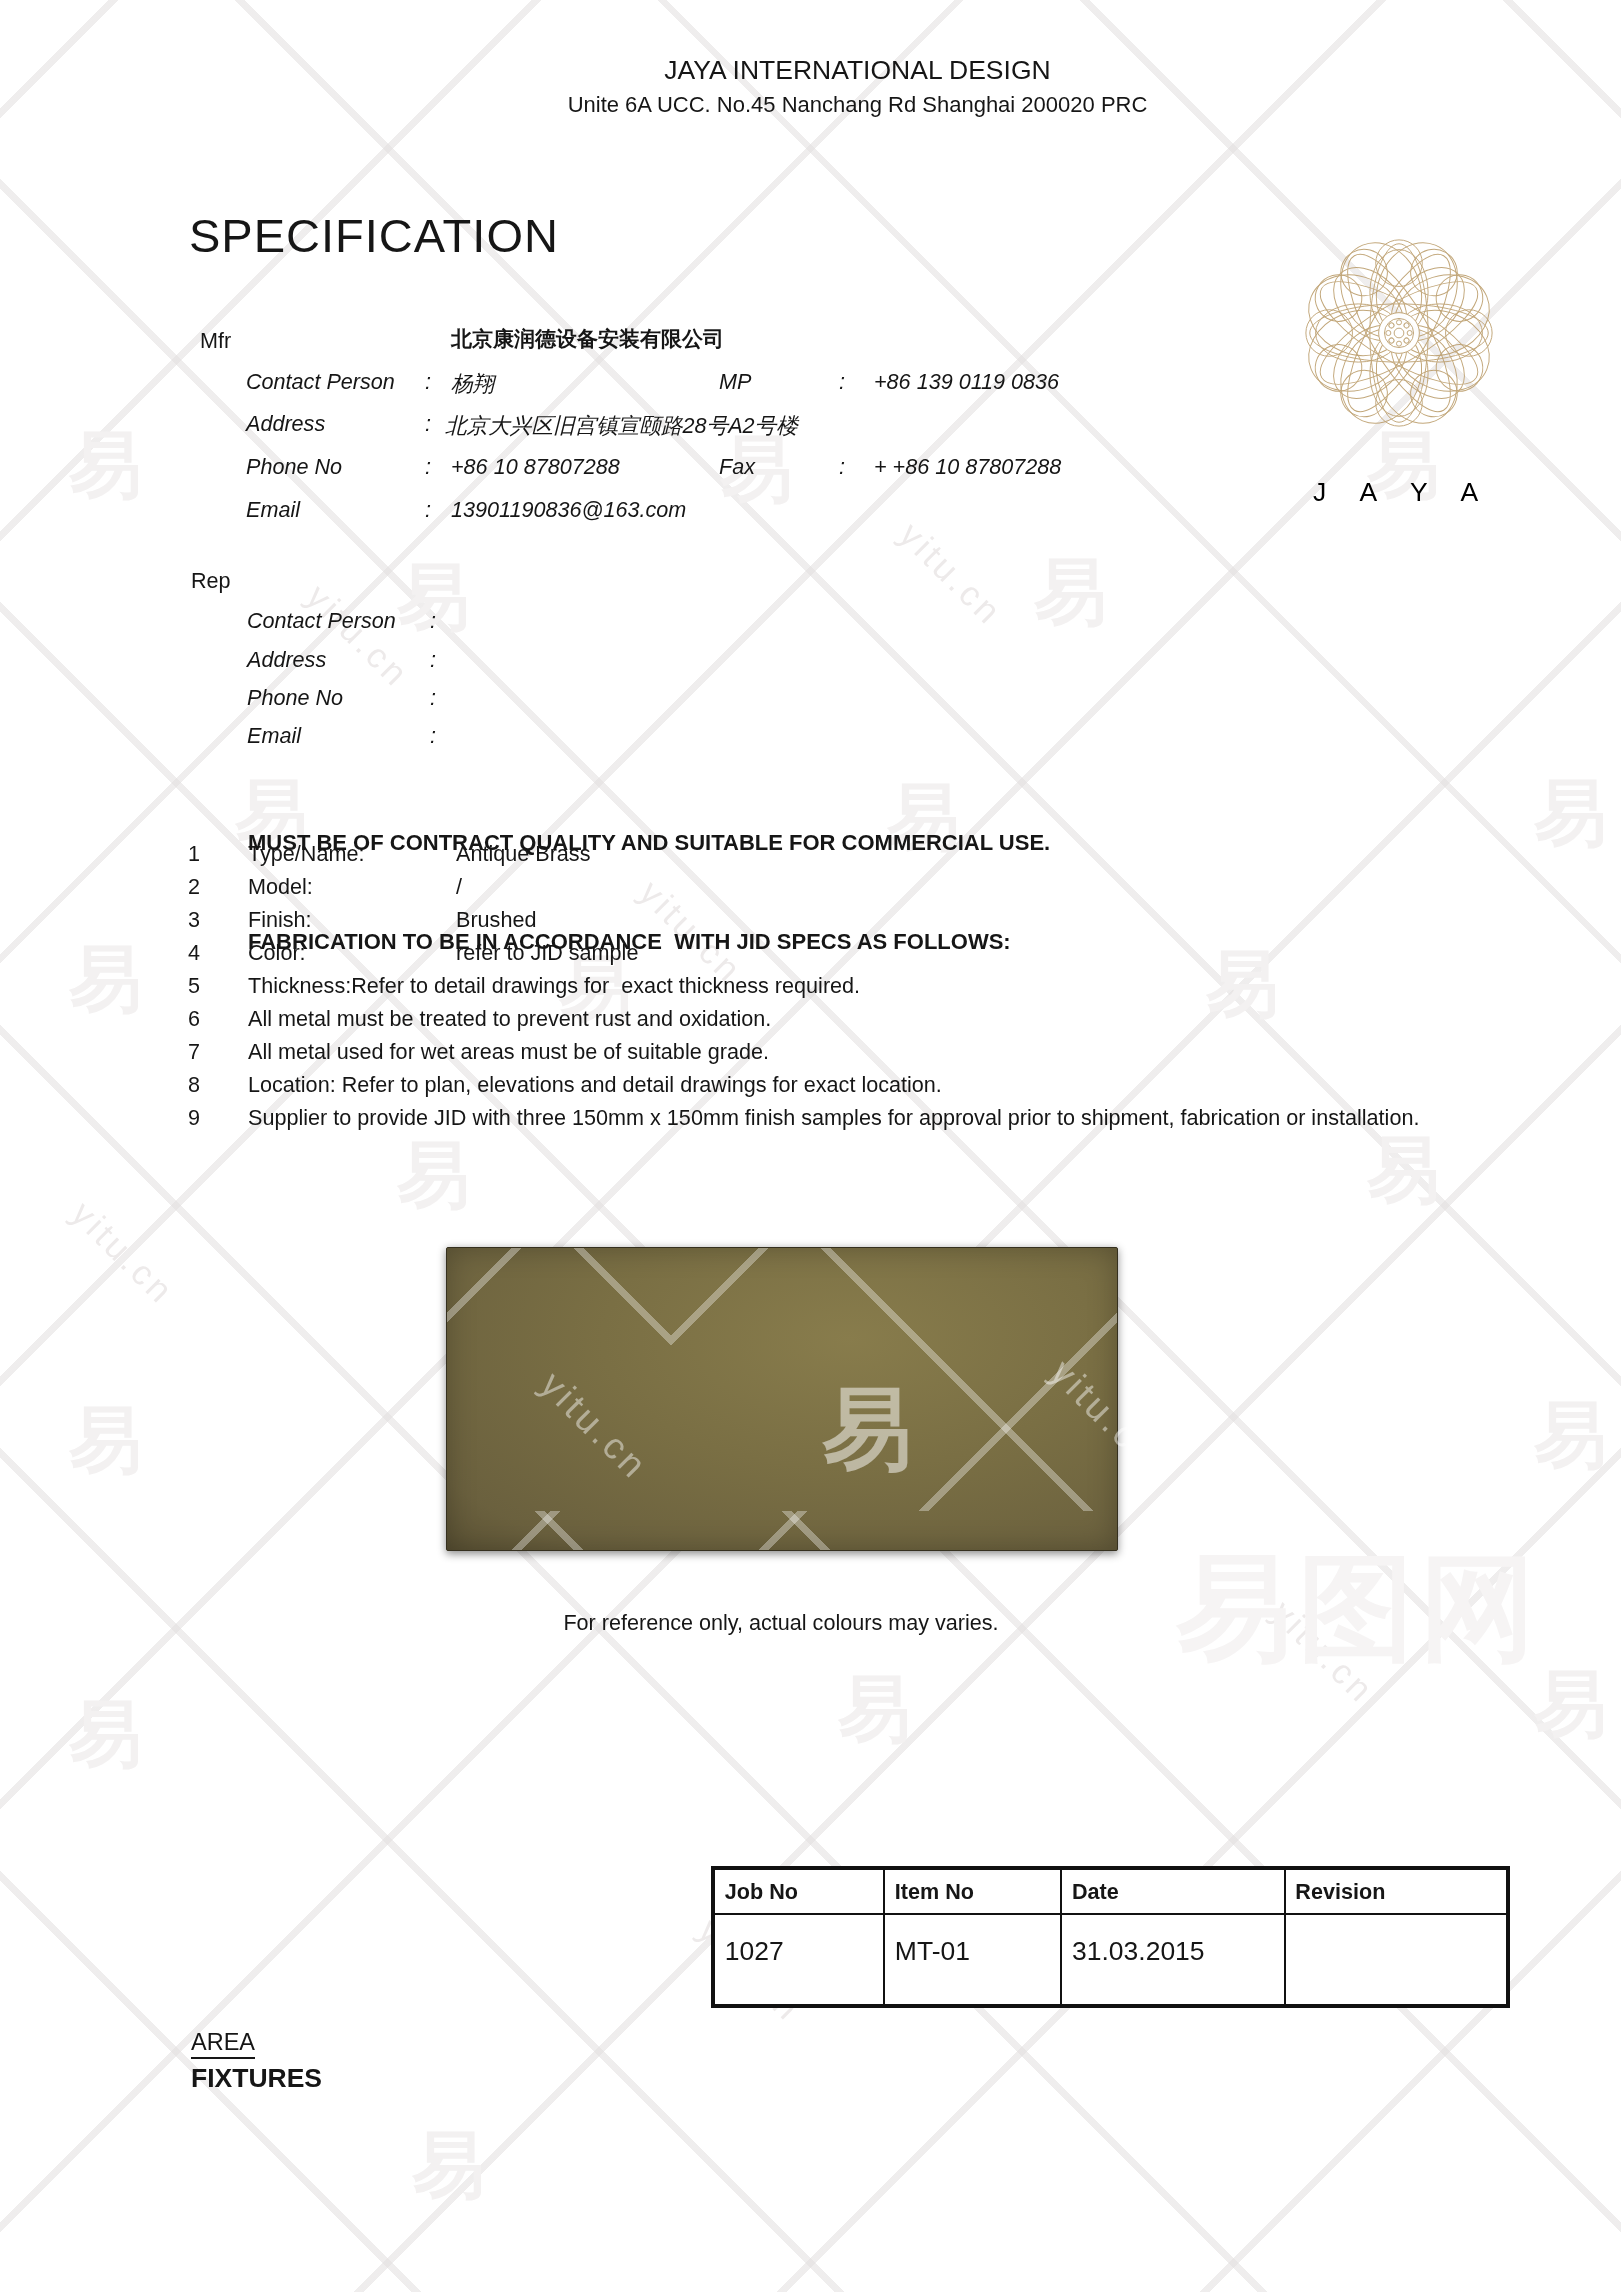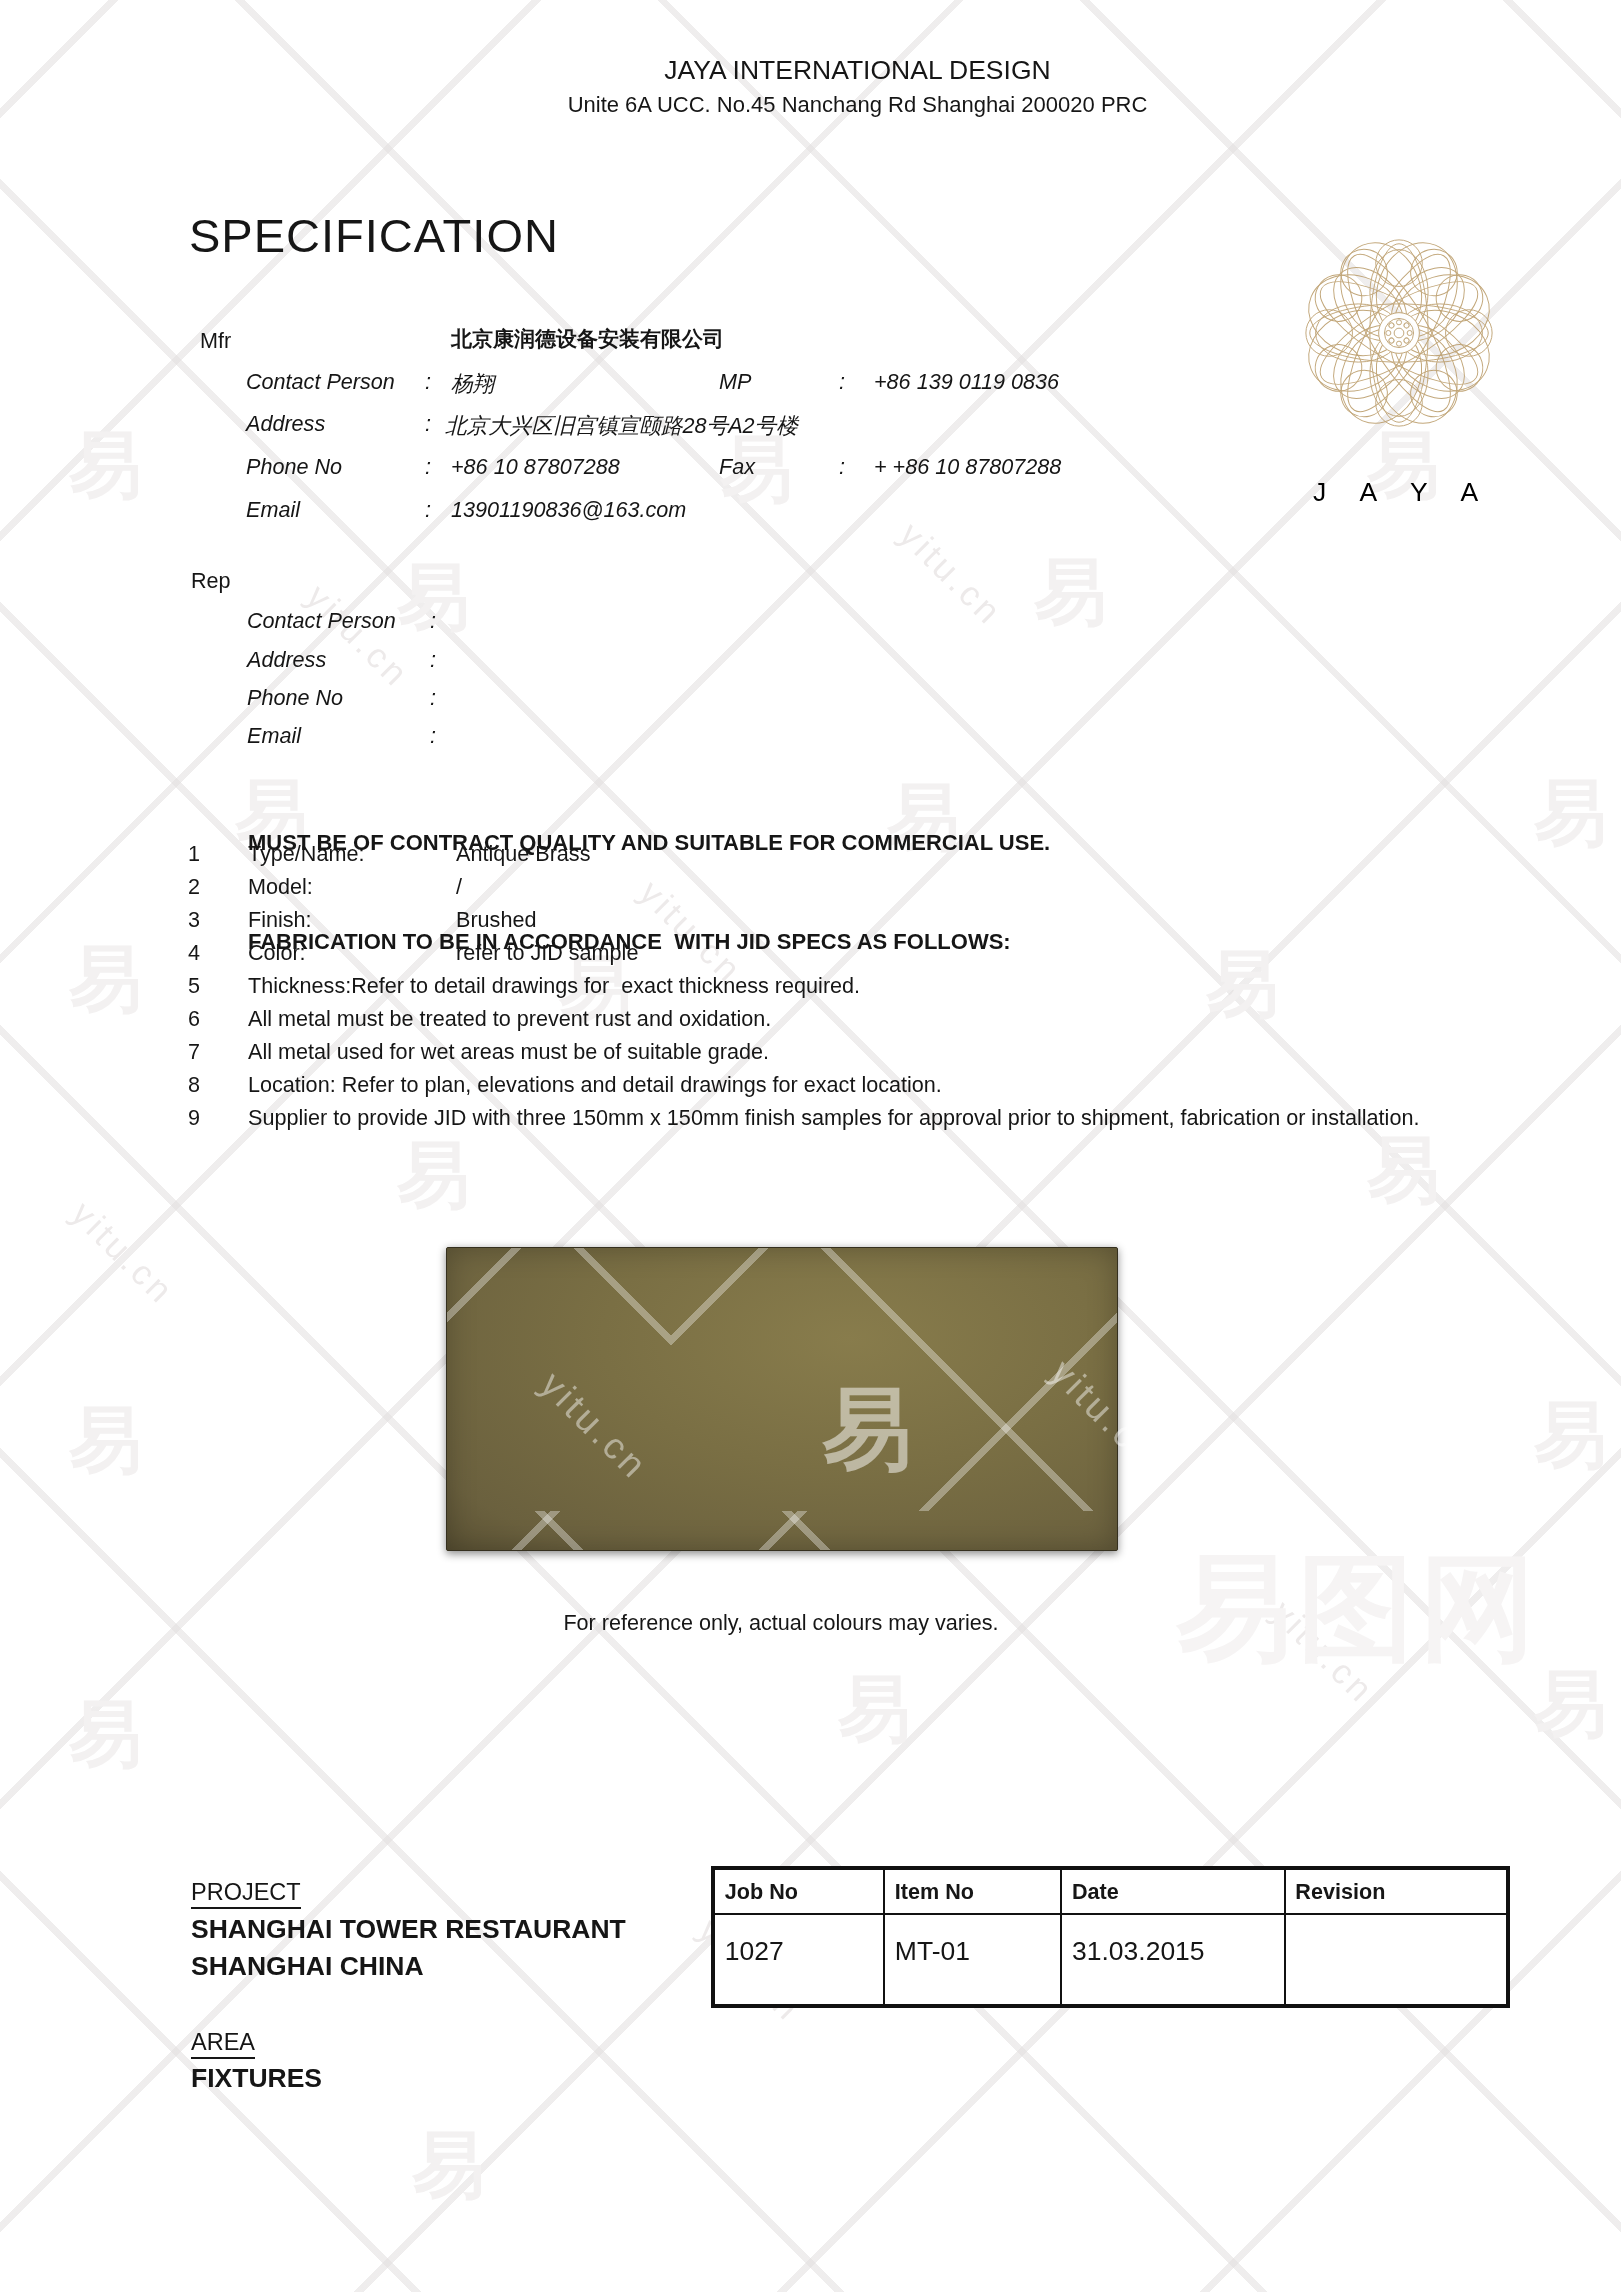--- a/index.html
+++ b/index.html
@@ -252,25 +252,20 @@
   </div>
 
   <div class="abs sample">
     <div class="sample-overlay"></div>
     <span class="sample-glyph">易</span>
     <span class="sample-yitu" style="left:12%;top:52%">yitu.cn</span>
     <span class="sample-yitu" style="left:88%;top:48%">yitu.cn</span>
   </div>
   <div class="abs caption">For reference only, actual colours may varies.</div>
 
-  <div class="abs" style="left:191px;top:1879px">
-    <div><span class="u-label">PROJECT</span></div>
-    <div class="b-line" style="margin-top:4.9px">SHANGHAI TOWER RESTAURANT</div>
-    <div class="b-line" style="margin-top:5.9px">SHANGHAI CHINA</div>
-  </div>
   <div class="abs" style="left:191px;top:2029px">
     <div><span class="u-label">AREA</span></div>
     <div class="b-line" style="margin-top:3.9px">FIXTURES</div>
   </div>
 
   <table class="info-table">
     <colgroup>
       <col style="width:170px">
         <col style="width:176px">
         <col style="width:222px">

